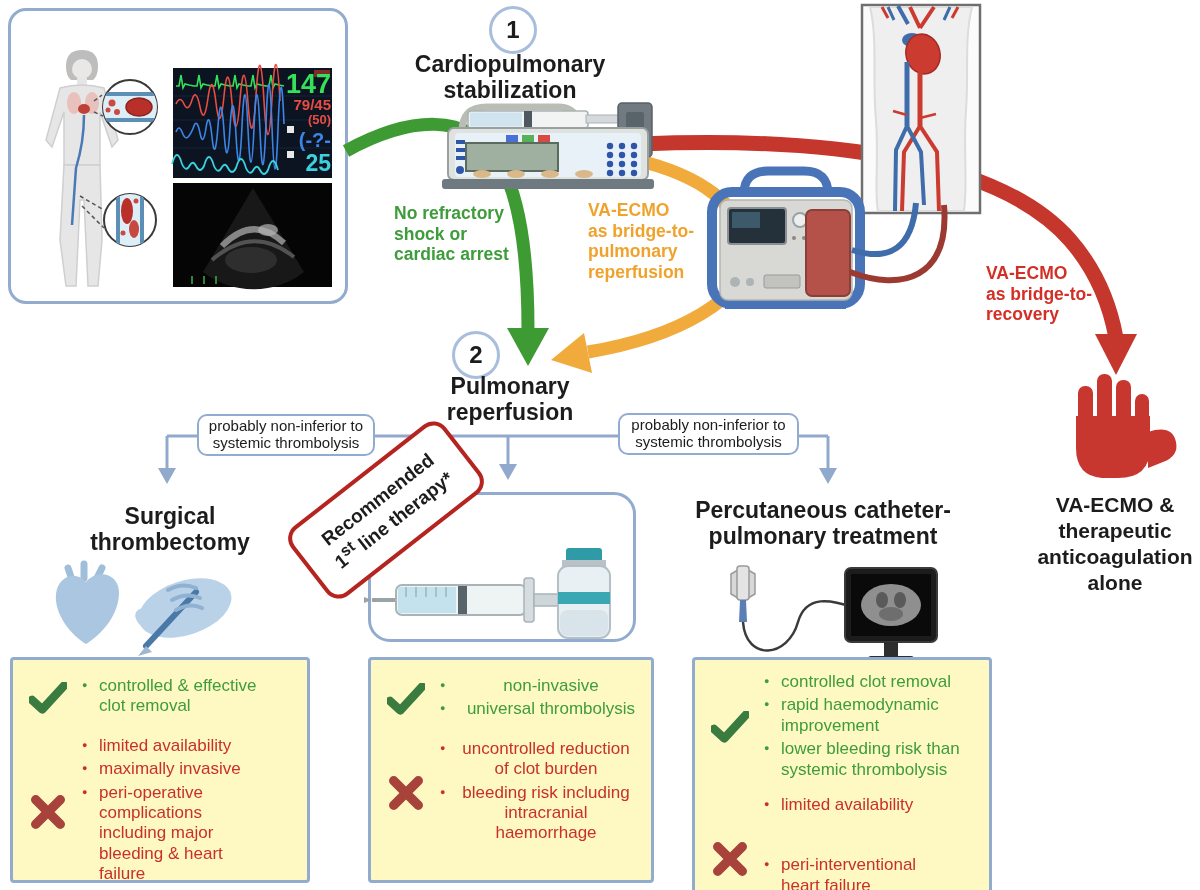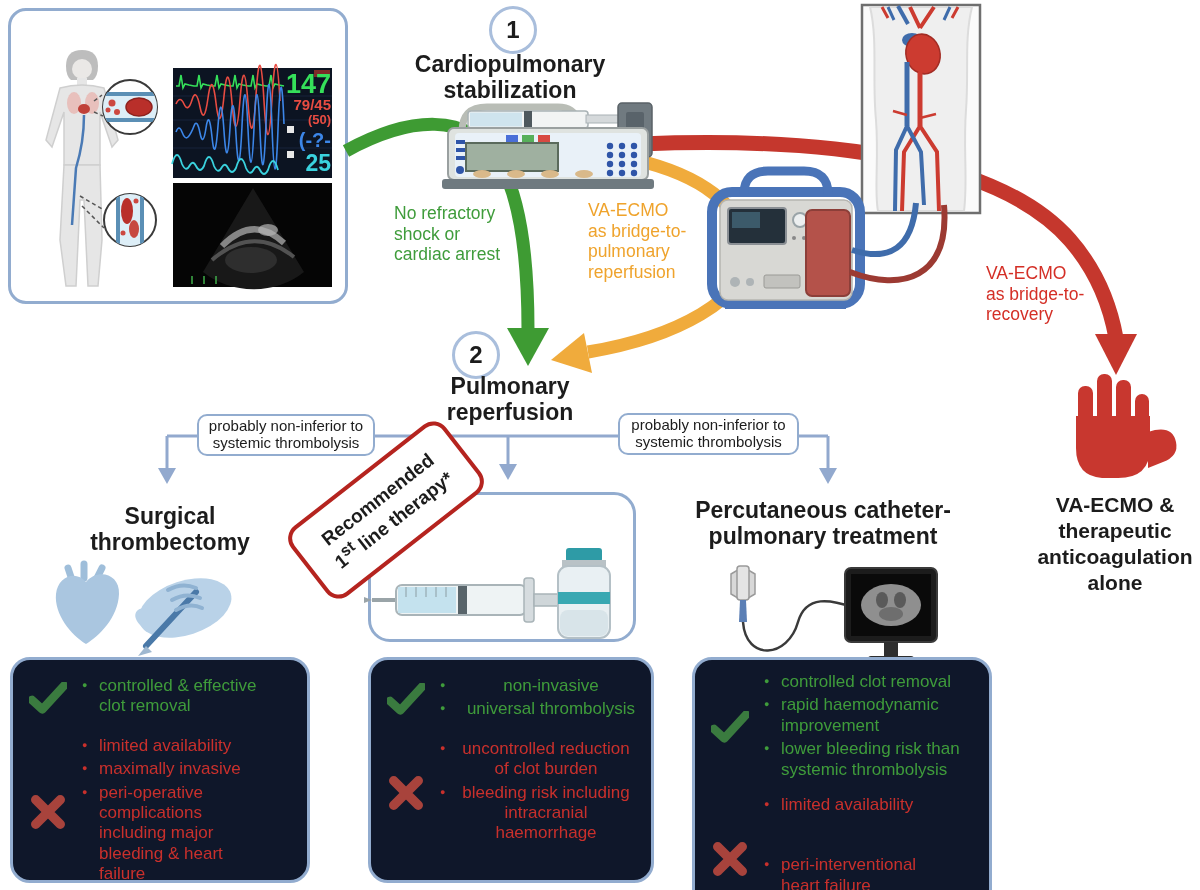--- a/index.html
+++ b/index.html
@@ -6,28 +6,28 @@
   #canvas{position:relative;width:1200px;height:890px;background:#fff;overflow:hidden;
           font-family:"Liberation Sans",sans-serif;color:#1c1c1c;}
   .abs{position:absolute;}
   .pre{white-space:pre-line;}
   .ctr{text-align:center;}
   .blue-box{border:3.5px solid #92accf;border-radius:18px;background:#fff;box-sizing:border-box;}
   .num-circle{width:42px;height:42px;border-radius:50%;border:3px solid #a9bedc;background:#fff;
               display:flex;align-items:center;justify-content:center;font-weight:bold;font-size:24px;z-index:5;}
   .h1{font-weight:bold;font-size:31px;}
   .h2{font-weight:bold;font-size:23px;line-height:1.13;}
-  .arrow-label{font-size:17.5px;font-weight:normal;line-height:1.18;}
+  .arrow-label{font-size:17.5px;font-weight:bold;line-height:1.18;}
   .green-t{color:#3f9c3b;} .yellow-t{color:#efa32c;} .red-t{color:#d42f26;}
   .note-box{border:2.5px solid #92accf;border-radius:10px;background:#fff;box-sizing:border-box;
             font-size:15px;line-height:1.12;display:flex;align-items:center;justify-content:center;z-index:6;}
   .stamp{border:4.5px solid #b5241f;border-radius:16px;background:#fff;box-sizing:border-box;
          transform:rotate(-38deg);font-weight:bold;font-size:19px;line-height:1.15;
          display:flex;flex-direction:column;align-items:center;justify-content:center;z-index:7;}
-  .panel{border:3.5px solid #92accf;border-radius:20px;background:#0f172a;box-sizing:border-box;
+  .panel{border:3.5px solid #92accf;border-radius:4px;background:#fef9c3;box-sizing:border-box;
          padding:16px 0 8px 14px;z-index:4;}
   .prow{display:flex;align-items:center;gap:10px;}
   .prow + .prow{margin-top:16px;}
   .markcol{flex:0 0 42px;display:flex;justify-content:center;}
   ul.plist{margin:0;padding:0;list-style:none;font-size:17px;line-height:1.2;}
   ul.plist li{position:relative;padding-left:20px;margin-bottom:3px;}
   ul.plist li::before{content:"\25CF";font-size:9px;position:absolute;left:3px;top:4px;}
   .pros{color:#3f9c3b;} .cons{color:#c9302c;}
   svg{display:block;}
   .lay{position:absolute;left:0;top:0;}

